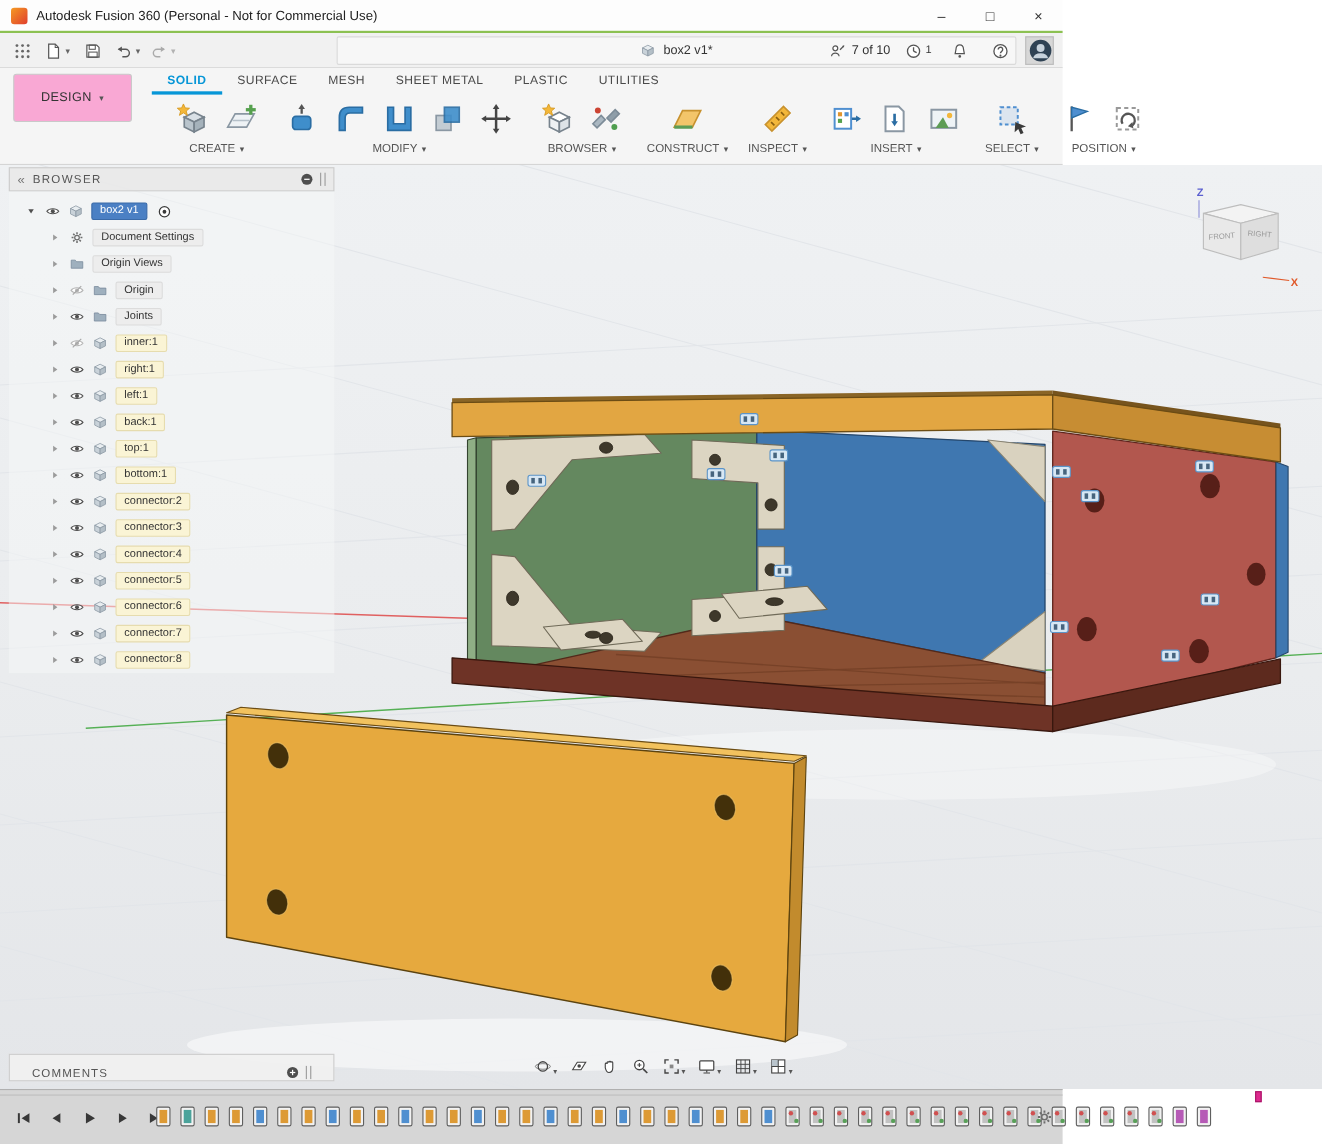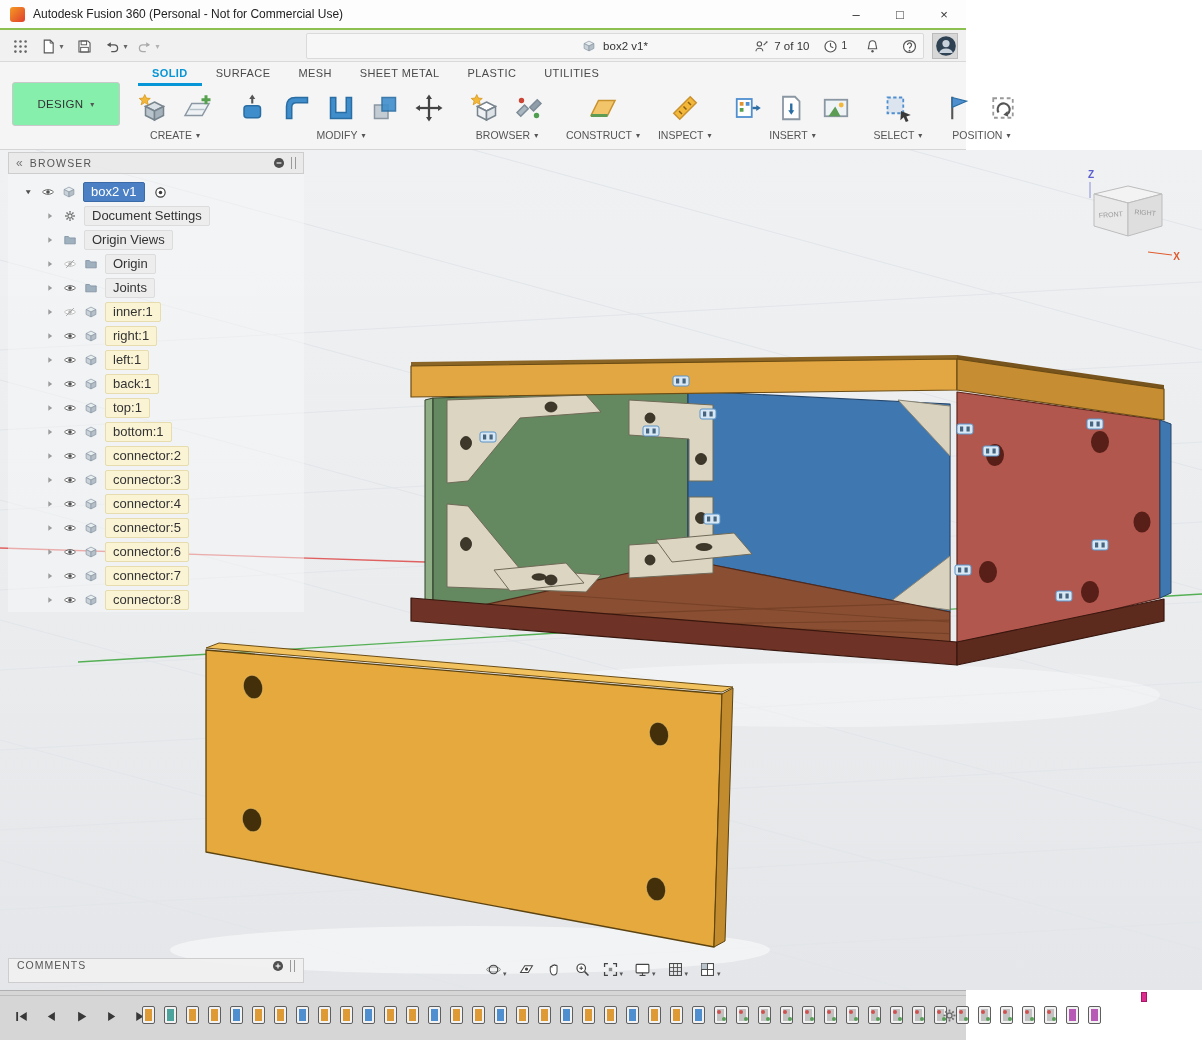--- a/index.html
+++ b/index.html
@@ -24,26 +24,26 @@
 .tab-close{position:absolute;right:10px;font-size:13px;color:#666}
 .new-tab{position:absolute;left:932px;top:3px;width:26px;height:26px;background:#d7d7d7;border:1px solid #bbb;display:flex;align-items:center;justify-content:center;font-size:16px;color:#444}
 .qat-right{position:absolute;right:8px;top:0;height:32px;display:flex;align-items:center;gap:13px}
 .status{display:flex;align-items:center;gap:4px;font-size:11.5px;color:#333}
 .clockwrap{display:flex;align-items:flex-start;gap:2px}
 .badge{font-size:10px;color:#333;margin-top:2px}
 .avatar{width:24px;height:24px}
 
 
 .ribbon{position:relative;height:88px;background:#f5f5f5;border-bottom:1px solid #d5d5d5}
-.design-btn{position:absolute;left:12px;top:20px;width:108px;height:44px;background:#86efac;border:1px solid #c9c9c9;border-radius:3px;display:flex;align-items:center;justify-content:center;gap:7px;font-size:11.5px;color:#333;letter-spacing:.3px}
+.design-btn{position:absolute;left:12px;top:5px;width:108px;height:44px;background:#f9a8d4;border:1px solid #c9c9c9;border-radius:3px;display:flex;align-items:center;justify-content:center;gap:7px;font-size:11.5px;color:#333;letter-spacing:.3px}
 .caret{font-size:8px;color:#555}
 .rtabs{position:absolute;left:138px;top:0;height:24px;display:flex}
 .rtab{padding:5px 14px 3px;font-size:11px;color:#4a4a4a;letter-spacing:.4px;white-space:nowrap}
 .rtab.active{color:#0696d7;font-weight:bold;border-bottom:3px solid #0696d7}
-.rgroups{position:absolute;left:125px;top:26px;right:2px;display:flex;align-items:flex-start}
+.rgroups{position:absolute;left:147px;top:26px;right:2px;display:flex;align-items:flex-start}
 .group{display:flex;flex-direction:column;align-items:center;padding:0 9px}
 .gicons{display:flex;gap:6px;height:40px;align-items:center}
 .tool{width:38px;height:38px;display:flex;align-items:center;justify-content:center}
 .glabel{font-size:10.5px;color:#555;margin-top:1px;display:flex;gap:4px;align-items:center;white-space:nowrap}
 .gsep{width:1px;height:56px;background:#dadada;margin-top:2px}
 
 
 .viewport{position:relative;width:1202px;height:840px;background:linear-gradient(180deg,#eff1f3 0%,#eaecee 55%,#e4e6e9 100%);overflow:hidden}
 .scene{position:absolute;left:0;top:0}
 
@@ -52,27 +52,27 @@
 .bheader{height:22px;background:rgba(233,233,233,.95);border:1px solid #cdcdcd;display:flex;align-items:center;gap:7px;padding:0 7px;color:#555;font-size:10.5px;letter-spacing:1.2px}
 .chev{font-size:12px;color:#777;letter-spacing:0}
 .bh-right{margin-left:auto;display:flex;align-items:center;gap:5px}
 .grip{width:5px;height:12px;border-left:1px solid #9a9a9a;border-right:1px solid #9a9a9a}
 .btree{background:rgba(246,247,248,.5);padding-top:6px}
 .brow{height:24px;display:flex;align-items:center;gap:3px;padding-left:34px}
 .brow.root{padding-left:12px}
 .slot{display:flex;align-items:center;justify-content:center;width:18px;height:16px}
 .slot.tri{width:16px}
 .i12{width:11px;height:11px}.i15{width:14px;height:14px}.i17{width:17px;height:17px}.i30{width:30px;height:30px}
-.chip{font-size:13px;color:#333;background:#ededed;border:1px solid #dcdcdc;border-radius:2px;padding:1px 7px 2px;margin-left:2px;white-space:nowrap}
+.chip{font-size:10px;color:#333;background:#ededed;border:1px solid #dcdcdc;border-radius:2px;padding:1px 7px 2px;margin-left:2px;white-space:nowrap}
 .chip.comp{background:#faf4d5;border-color:#e6dcae}
 .chip.rootchip{background:#4b80c4;border-color:#3a6aa8;color:#fff}
 .rootradio{margin-left:5px;width:15px;height:15px}
 
 
-.comments{position:absolute;left:8px;top:808px;width:296px;height:25px;background:rgba(240,240,240,.95);border:1px solid #cdcdcd;display:flex;align-items:flex-start;gap:7px;padding:0 8px;color:#555;font-size:10.5px;letter-spacing:1px}
+.comments{position:absolute;left:8px;top:808px;width:296px;height:25px;background:rgba(240,240,240,.95);border:1px solid #cdcdcd;display:flex;align-items:flex-end;gap:7px;padding:0 20px;color:#555;font-size:10.5px;letter-spacing:1px}
 .navbar{position:absolute;left:482px;top:806px;height:26px;display:flex;align-items:center;gap:5px}
 .navbtn{height:24px;padding:0 3px;display:flex;align-items:center;gap:1px}
 .ncaret{font-size:7px;color:#555;align-self:flex-end;margin-bottom:3px}
 
 
 .viewcube{position:absolute;right:16px;top:14px;width:110px;height:100px}
 
 
 .timeline{position:relative;height:50px;background:#d6d6d6;border-top:1px solid #b0b0b0}
 .tl-track{position:absolute;left:0;top:4px;right:0;height:1px;background:#bdbdbd}

